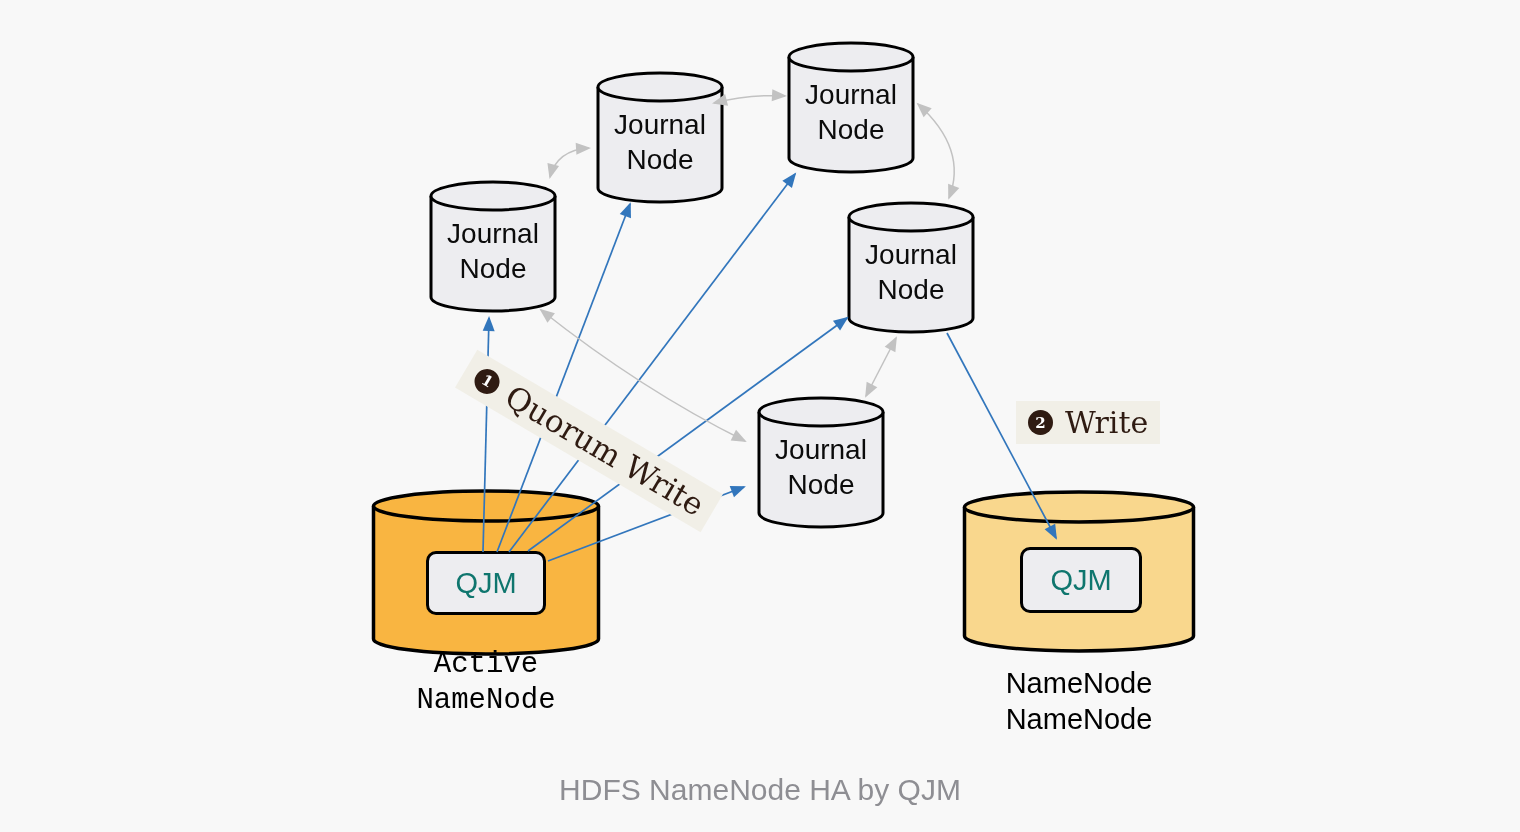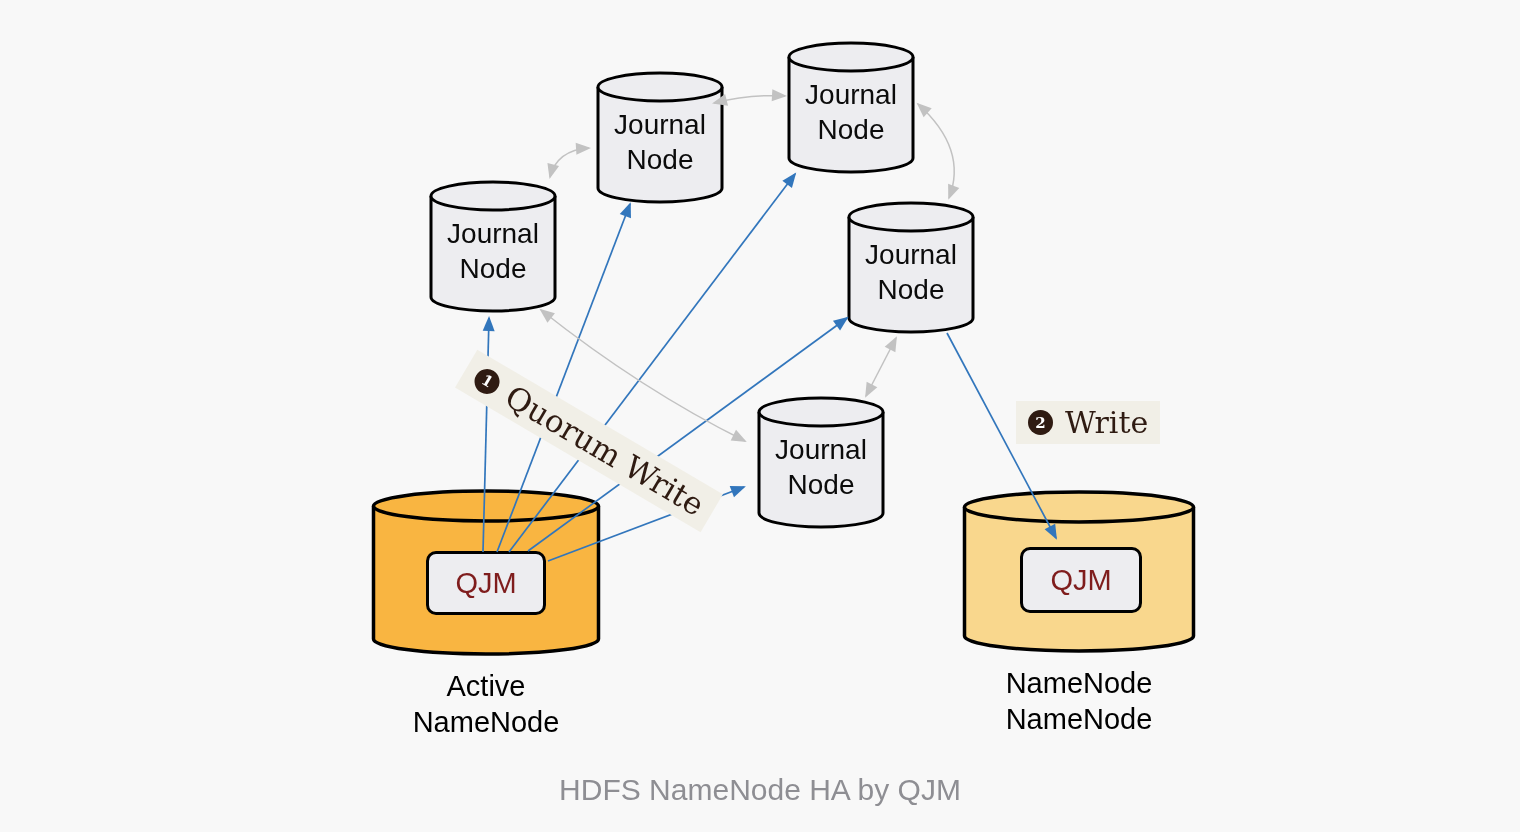--- a/index.html
+++ b/index.html
@@ -19,21 +19,21 @@
 
   .cyl-label{
     position:absolute;left:0;right:0;top:22px;bottom:14px;
     display:flex;flex-direction:column;align-items:center;justify-content:center;
     font-size:28px;line-height:35px;color:#0b0b0b;text-align:center;
   }
   .qjm-box{
     position:absolute;display:flex;align-items:center;justify-content:center;
     background:var(--qjm-fill,#ededf0);
     border:3px solid var(--outline,#000);border-radius:10px;
-    font-size:29px;color:#7f1d1d;
+    font-size:29px;color:#0f766e;
   }
   .caption{
     position:absolute;text-align:center;
     font-size:29px;line-height:36px;color:#000;
   }
 
   
   .arrows{position:absolute;left:0;top:0;z-index:5;pointer-events:none;}
   .write-line{stroke:var(--write-arrow,#3276bc);stroke-width:1.7;fill:none;}
   .peer-line{stroke:var(--peer-arrow,#c2c2c2);stroke-width:1.5;fill:none;}
@@ -127,21 +127,21 @@
 
   <div class="node" style="left:371px;top:489px;width:230px;height:170px;">
     <svg class="cyl" width="230" height="170" viewBox="0 0 230 170">
       <path class="nn-active-shape" d="M2.5,17 V150 A112.5,15 0 0 0 227.5,150 V17"></path>
       <ellipse class="nn-active-shape" cx="115" cy="17" rx="112.5" ry="15"></ellipse>
     </svg>
     <div class="qjm-box" style="left:55px;top:62px;width:114px;height:58px;">
       <span>QJM</span>
     </div>
   </div>
-  <div class="caption" style="left:371px;top:668px;width:230px;">
+  <div class="caption" style="left:371px;top:647px;width:230px;font-family:Liberation Mono, monospace;">
     <div>Active</div>
     <div>NameNode</div>
   </div>
 
   <div class="node" style="left:962px;top:490px;width:234px;height:166px;">
     <svg class="cyl" width="234" height="166" viewBox="0 0 234 166">
       <path class="nn-standby-shape" d="M2.5,17 V146 A114.5,15 0 0 0 231.5,146 V17"></path>
       <ellipse class="nn-standby-shape" cx="117" cy="17" rx="114.5" ry="15"></ellipse>
     </svg>
     <div class="qjm-box" style="left:58px;top:57px;width:116px;height:60px;">

